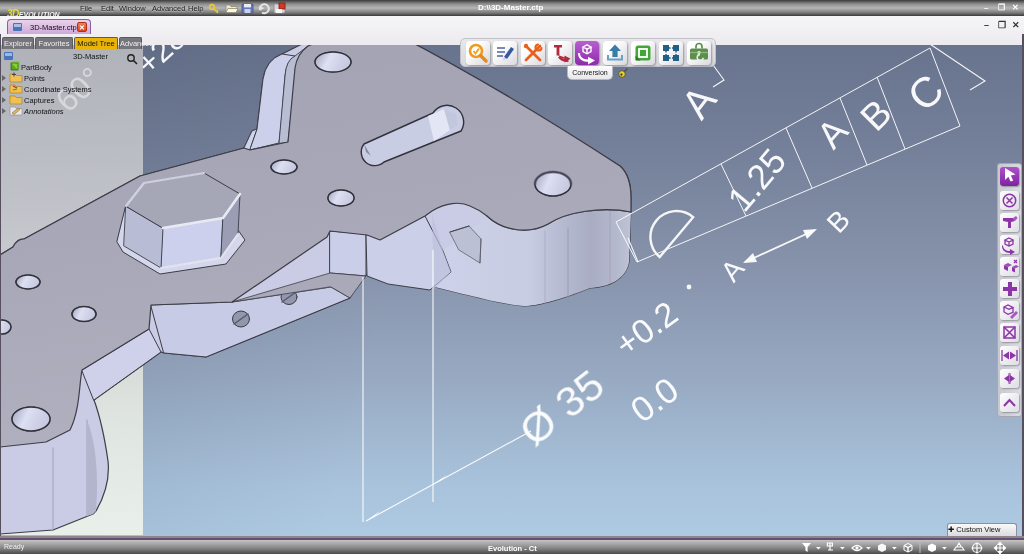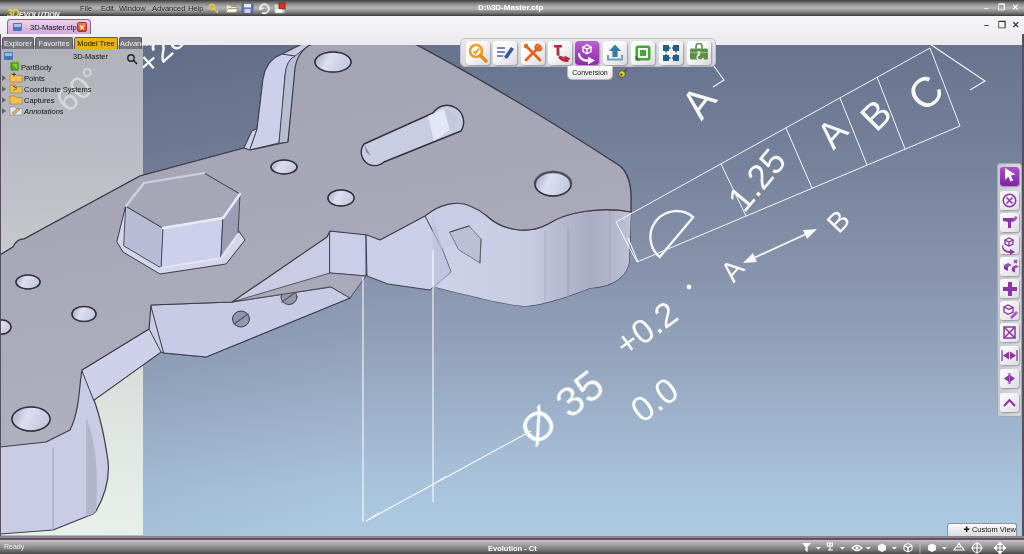--- a/index.html
+++ b/index.html
@@ -41,21 +41,21 @@
   border:1px solid #b8b8c0; border-top:none; border-radius:0 0 5px 5px; font-size:7px; color:#111; text-align:center; line-height:13px;}
 
 #rtoolbar { position:absolute; left:997px; top:163px; width:25px; height:254px;
   background:linear-gradient(90deg,#c8c9cf,#dcdde2); border:1px solid #a8a8b2; border-radius:3px; }
 .rbtn { position:absolute; left:2px; width:19px; height:19px; border-radius:3px;
   background:linear-gradient(135deg,#ffffff,#dcdce4); box-shadow:1px 1px 1.5px rgba(90,90,100,0.5); }
 .rbtn.active { background:linear-gradient(180deg,#b050cb,#7d22a0); }
 
 #customview { position:absolute; left:947px; top:523px; width:70px; height:13px;
   background:linear-gradient(180deg,#fafafa,#dcdce0); border:1px solid #8f8f98; border-bottom:none; border-radius:3px 3px 0 0;
-  font-size:7.5px; color:#111; text-align:right; line-height:12px; }
+  font-size:7.5px; color:#111; text-align:left; line-height:12px; }
 
 #statusbar { position:absolute; left:0; top:538px; width:1024px; height:16px;
   background:linear-gradient(180deg,#c4c4c4 0%,#999999 40%,#7d7d7d 65%,#4a4a4a 100%); border-top:2px solid #6a4b74; }
 #statusbar .ready { position:absolute; left:4px; top:3px; font-size:7px; color:#f2f2f2; }
 #statusbar .center { position:absolute; left:488px; top:4px; font-size:7.5px; font-weight:bold; color:#fff; }
 </style>
 </head>
 <body>
 <div id="page">
   <div id="viewport"></div>

